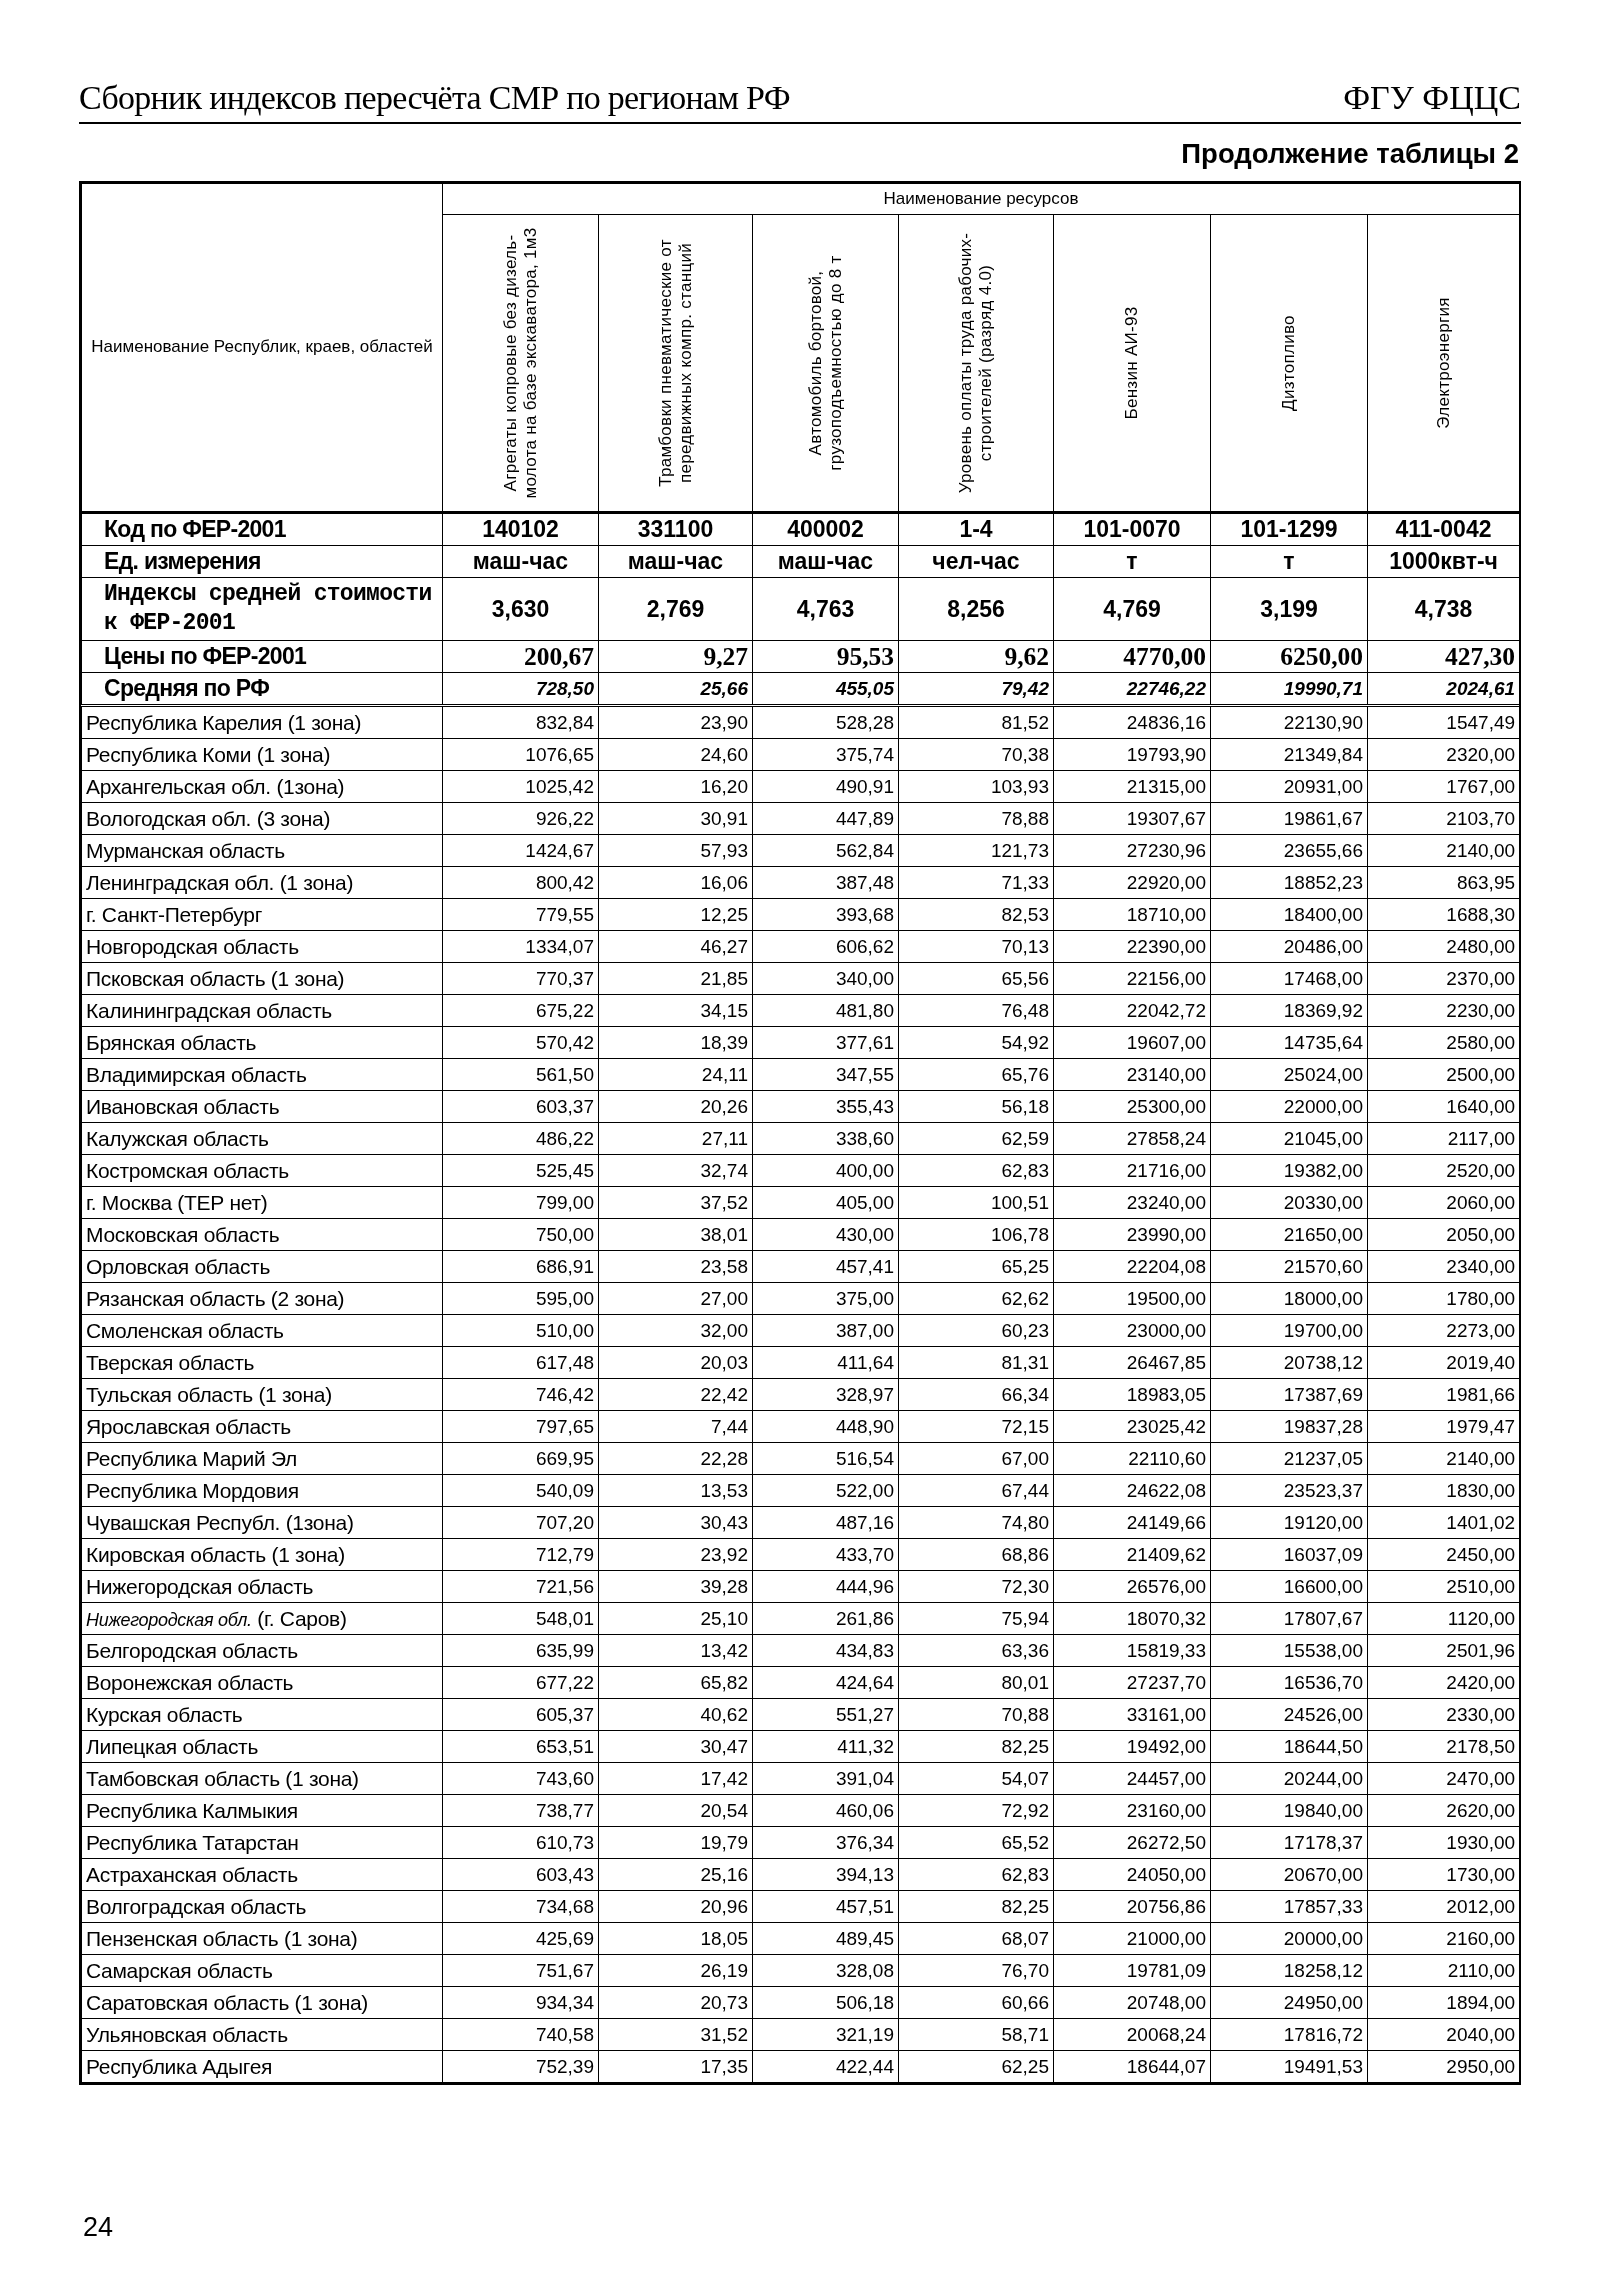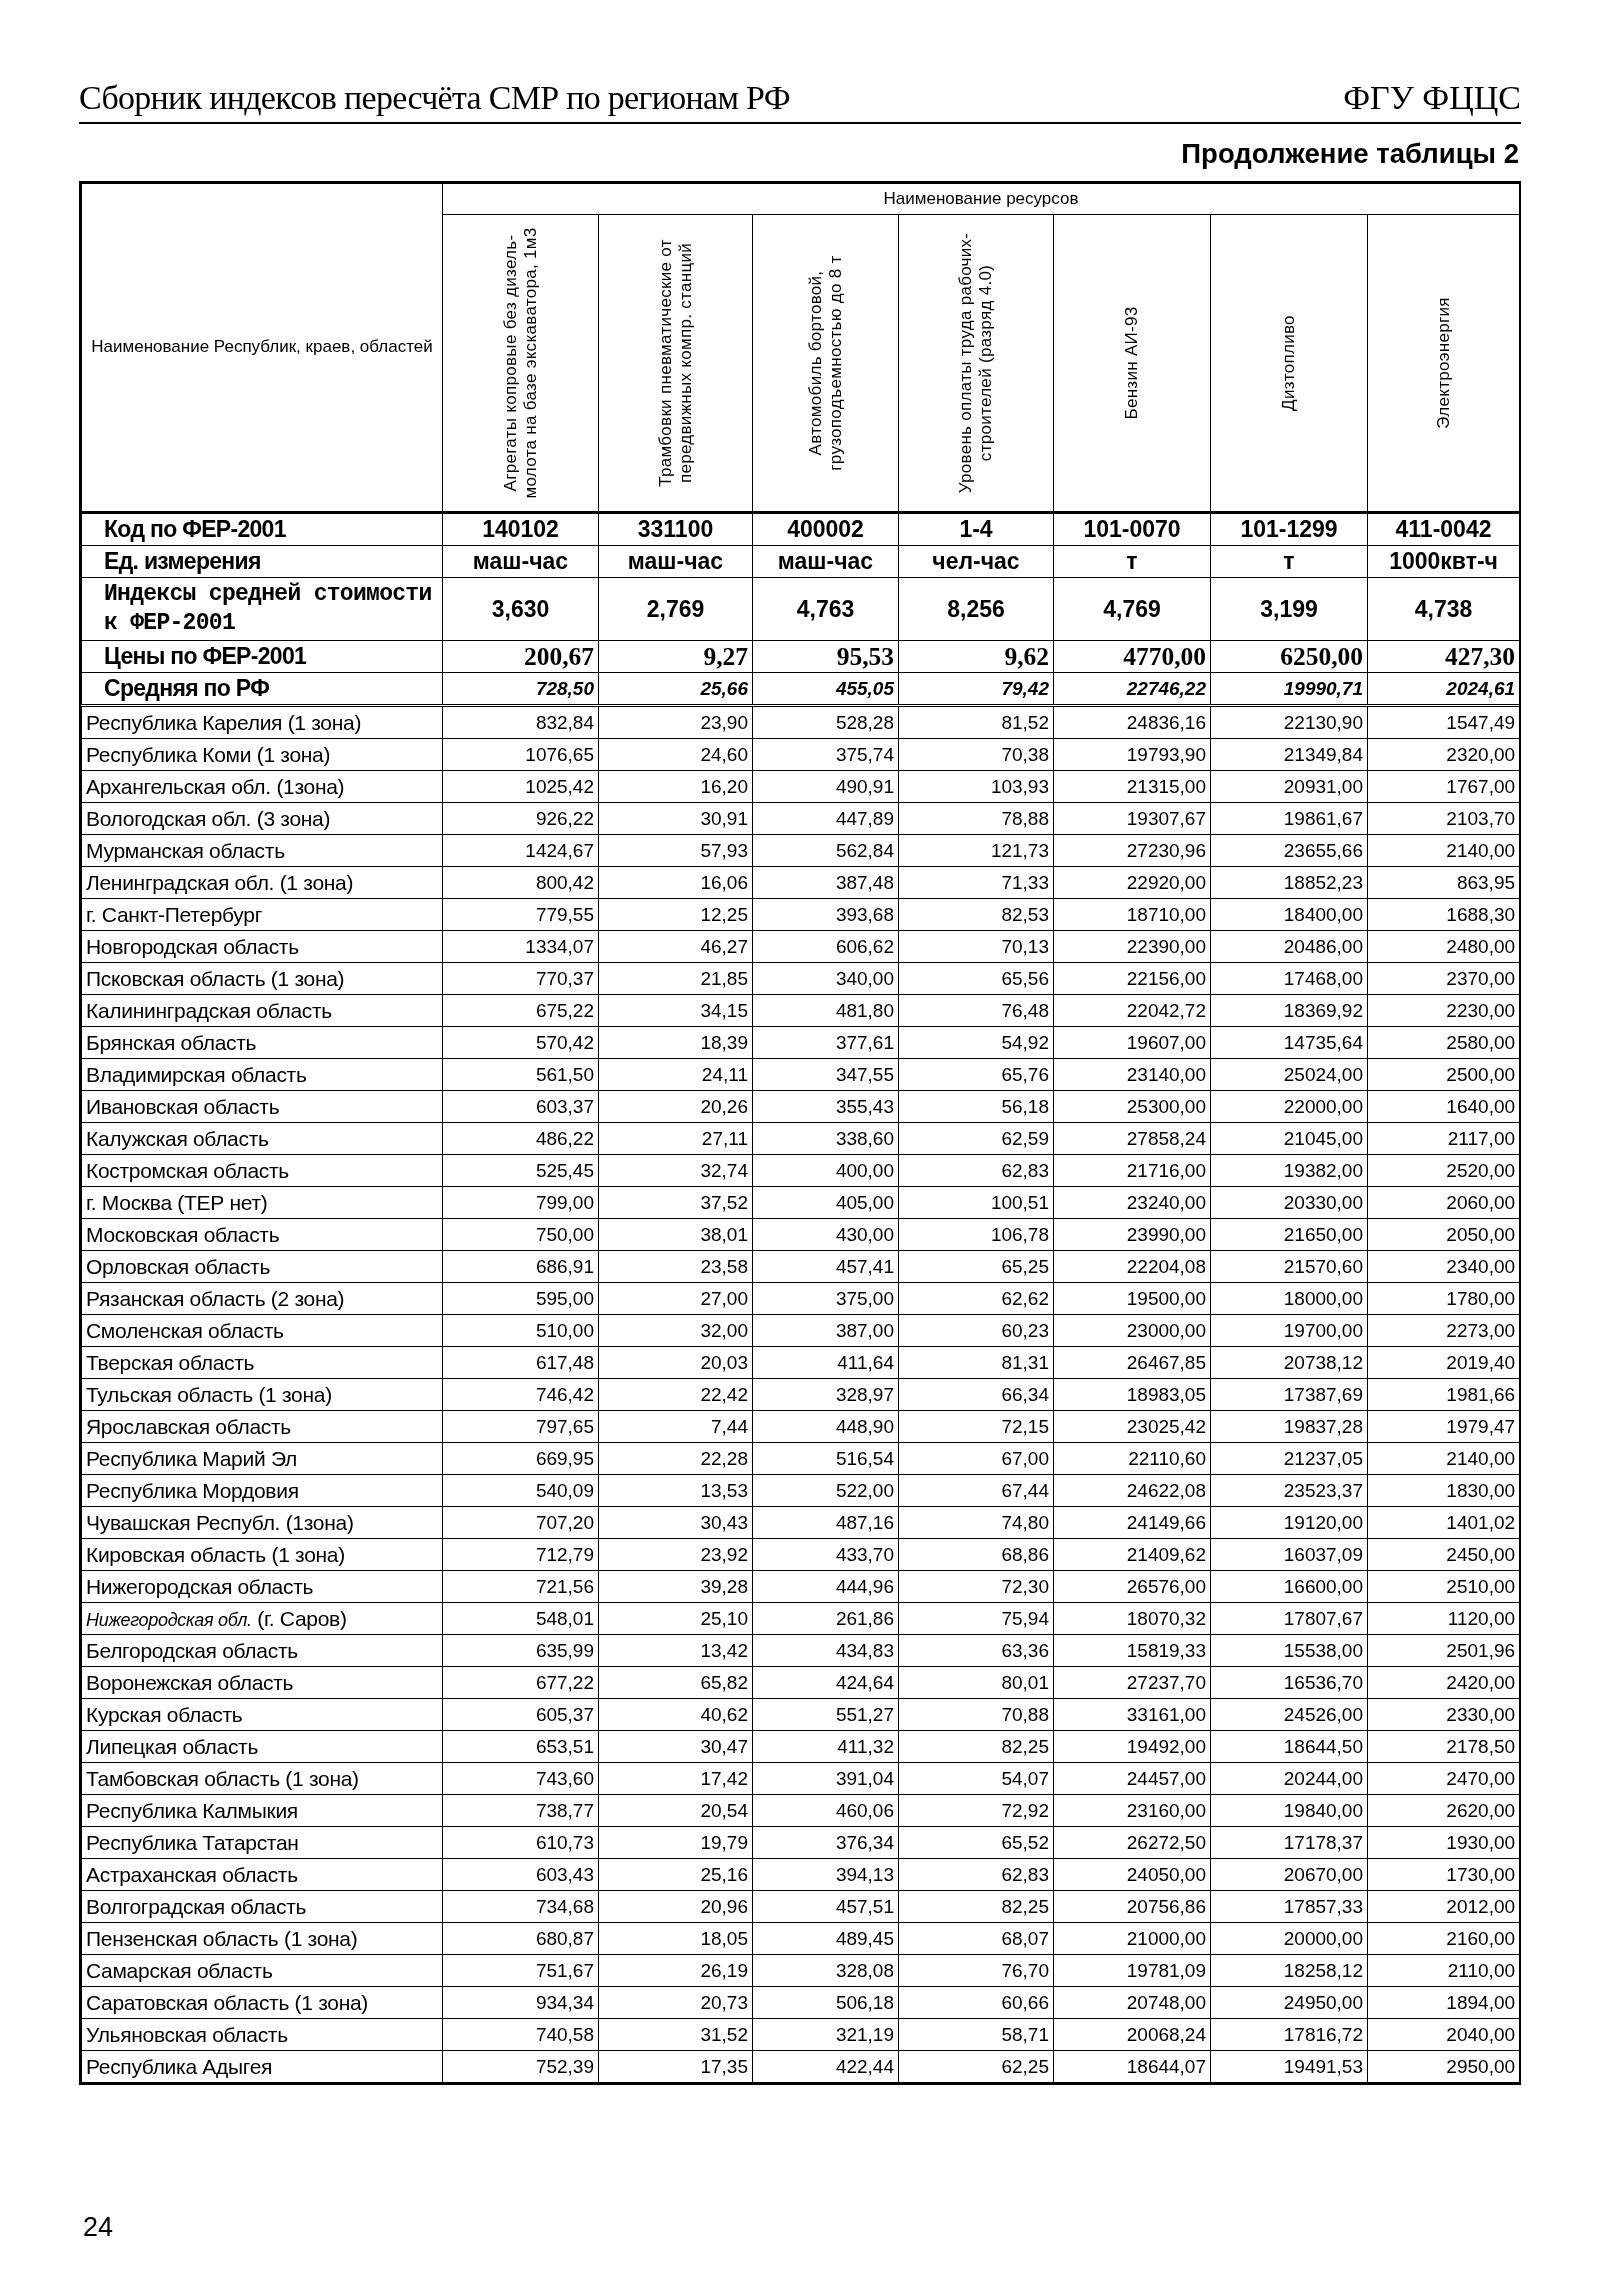--- a/index.html
+++ b/index.html
@@ -516,21 +516,21 @@
           <td class="v">734,68</td>
           <td class="v">20,96</td>
           <td class="v">457,51</td>
           <td class="v">82,25</td>
           <td class="v">20756,86</td>
           <td class="v">17857,33</td>
           <td class="v">2012,00</td>
         </tr>
         <tr class="row">
           <td class="lbl">Пензенская область (1 зона)</td>
-          <td class="v">680,87</td>
+          <td class="v">425,69</td>
           <td class="v">18,05</td>
           <td class="v">489,45</td>
           <td class="v">68,07</td>
           <td class="v">21000,00</td>
           <td class="v">20000,00</td>
           <td class="v">2160,00</td>
         </tr>
         <tr class="row">
           <td class="lbl">Самарская область</td>
           <td class="v">751,67</td>

